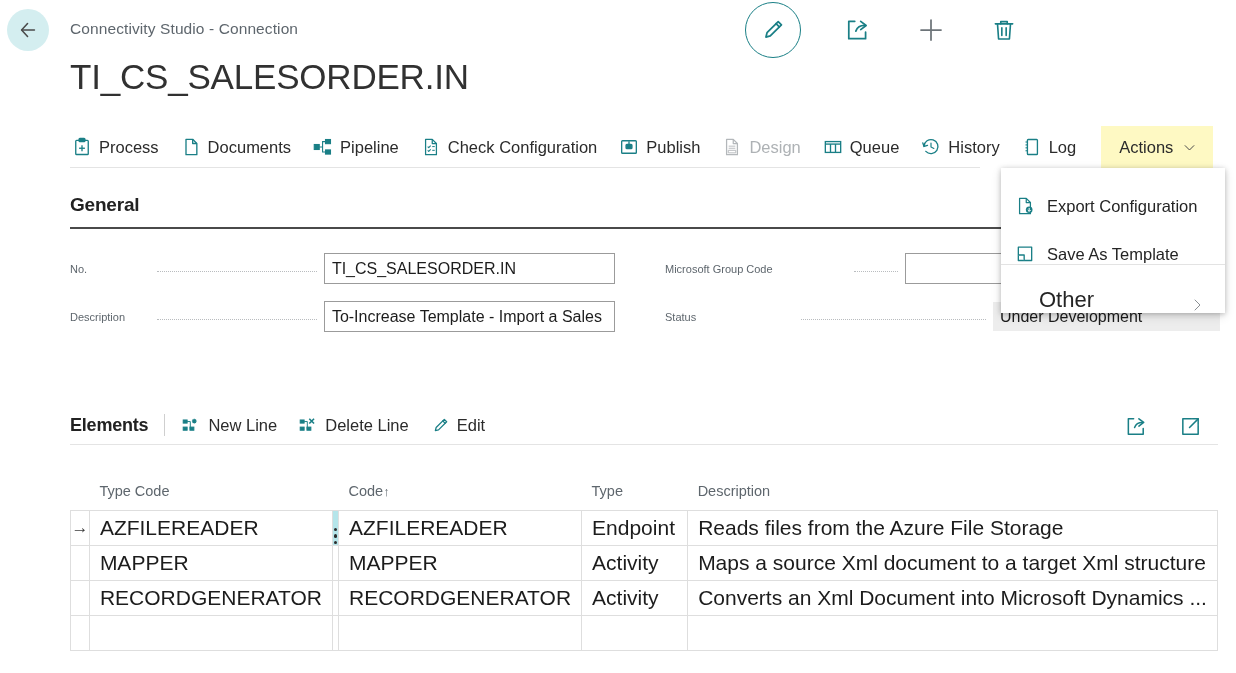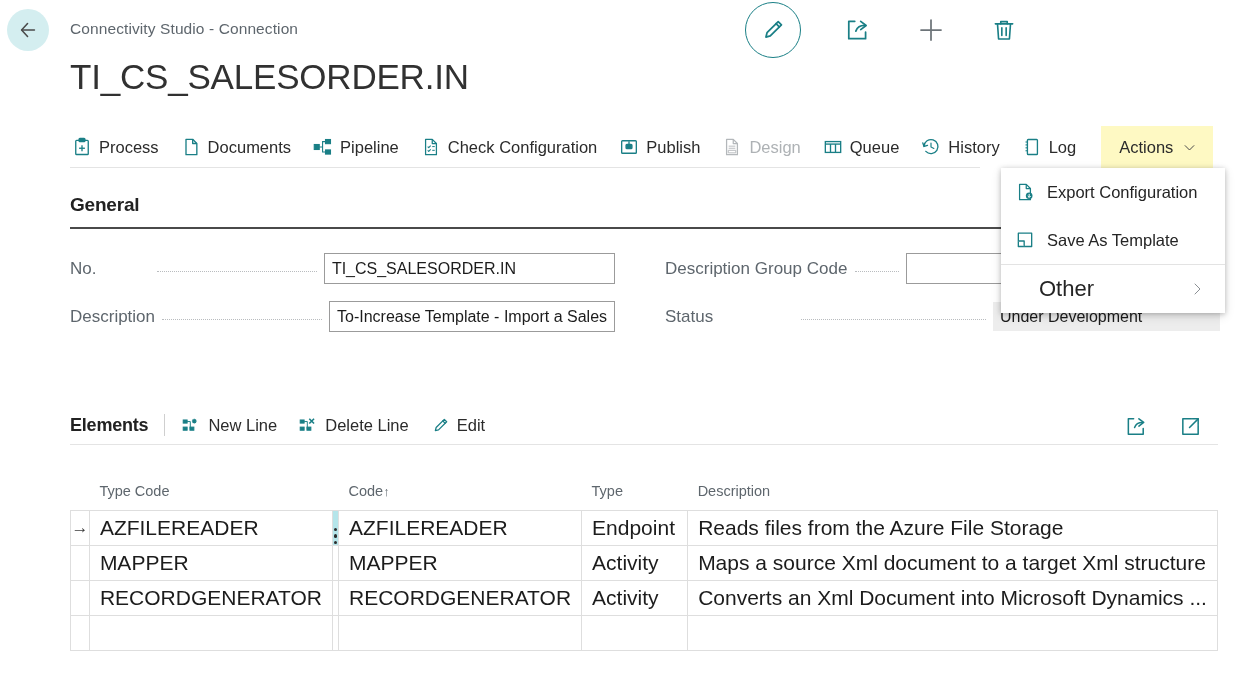--- a/index.html
+++ b/index.html
@@ -68,21 +68,21 @@
   .ico { display: inline-flex; align-items: center; justify-content: center; flex: 0 0 auto; }
 
   
   .sec-head {
     position: absolute; left: 70px; top: 194px; width: 1150px;
   }
   .sec-head .t { font-size: 19px; font-weight: 700; color: #222; letter-spacing: -.2px; }
   .sec-rule { position: absolute; left: 70px; top: 227px; width: 1148px; height: 2px; background: #4a4a4a; }
 
   .field { position: absolute; display: flex; align-items: center; }
-  .f-label { font-size: 17px; color: #5e666d; white-space: nowrap; }
+  .f-label { font-size: 11px; color: #5e666d; white-space: nowrap; }
   .f-dots {
     flex: 1; border-bottom: 1.5px dotted #b9bcbf; margin: 0 7px 5px 8px; height: 11px;
   }
   .f-input {
     border: 1px solid #9b9b9b; background: #fff;
     height: 31px; display: flex; align-items: center;
     padding: 0 7px; font-size: 16px; color: #1c1c1c;
     overflow: hidden; white-space: nowrap;
   }
   .f-readonly {
@@ -105,22 +105,22 @@
   #fld-group .f-input { width: 322px; }
   #fld-status .f-readonly { width: 322px; }
 
   
   .menu {
     position: absolute; left: 1001px; top: 168px; width: 224px;
     background: #ffffff; z-index: 40;
     box-shadow: 0 1px 5px rgba(0,0,0,0.22), 0 3px 10px rgba(0,0,0,0.12);
   }
   .menu-item {
-    display: flex; align-items: center; gap: 12px;
-    height: 48px; padding: 16px 14px; font-size: 16.5px; color: #252525;
+    display: flex; align-items: flex-end; gap: 12px;
+    height: 48px; padding: 0 14px; font-size: 16.5px; color: #252525;
     cursor: pointer; white-space: nowrap;
   }
   .menu-div { height: 1px; background: #e3e3e3; margin: 0 0 0 0; }
   .menu-item.sub { justify-content: space-between; padding-left: 38px; padding-right: 20px; }
   .menu-item.sub .lbl { font-size: 22px; }
 
   
   .el-bar { position: absolute; left: 70px; top: 406px; width: 1148px; height: 38px;
             display: flex; align-items: center; }
   .el-title { font-size: 18px; font-weight: 700; color: #222; letter-spacing: -.2px; margin-right: 16px; }
@@ -349,21 +349,21 @@
     <span class="f-input">TI_CS_SALESORDER.IN</span>
   </div>
 
   <div class="field" id="fld-desc">
     <span class="f-label">Description</span>
     <span class="f-dots"></span>
     <span class="f-input">To-Increase Template - Import a Sales </span>
   </div>
 
   <div class="field" id="fld-group">
-    <span class="f-label">Description Group Code</span>
+    <span class="f-label">Microsoft Group Code</span>
     <span class="f-dots"></span>
     <span class="f-input"></span>
   </div>
 
   <div class="field" id="fld-status">
     <span class="f-label">Status</span>
     <span class="f-dots"></span>
     <span class="f-readonly">Under Development</span>
   </div>
 

